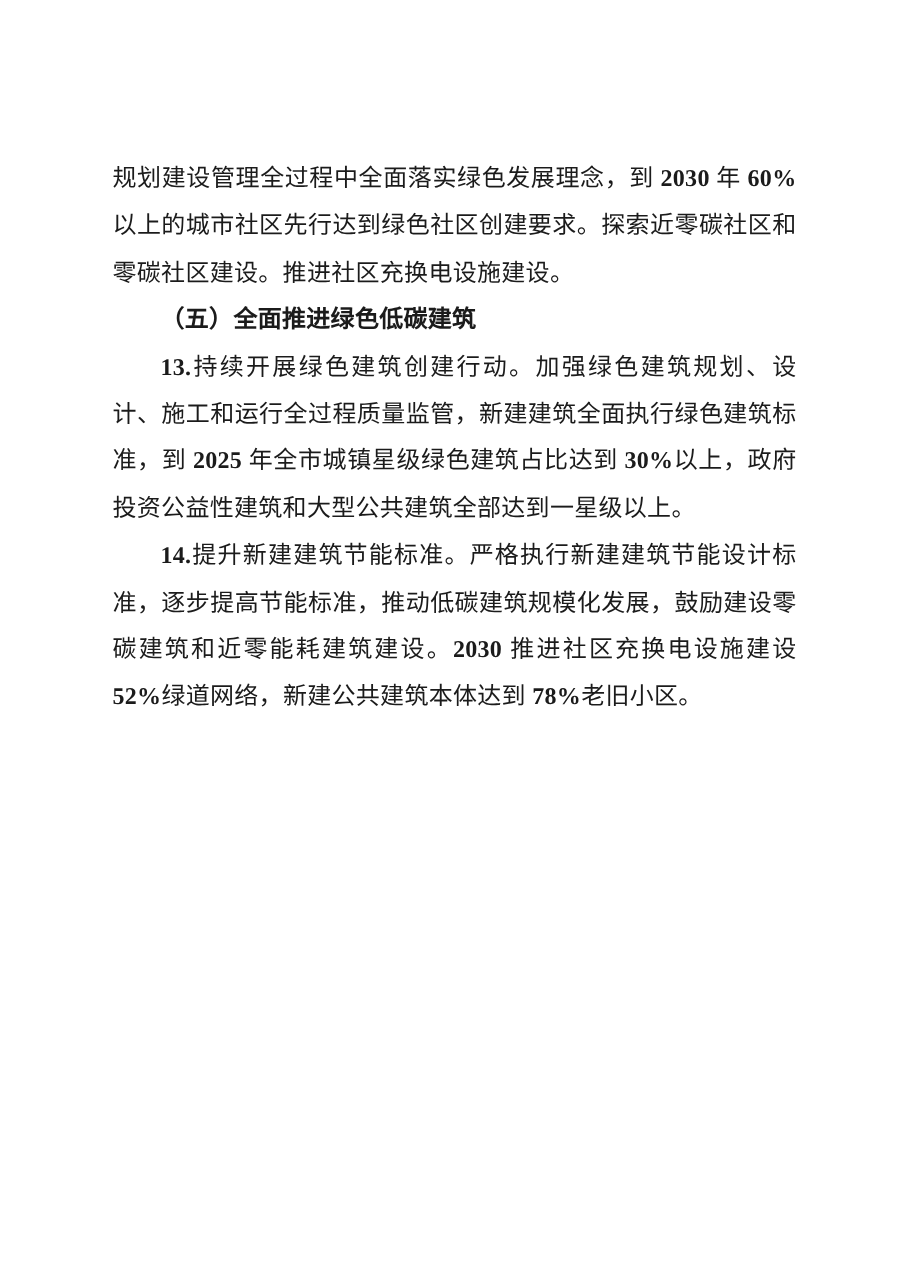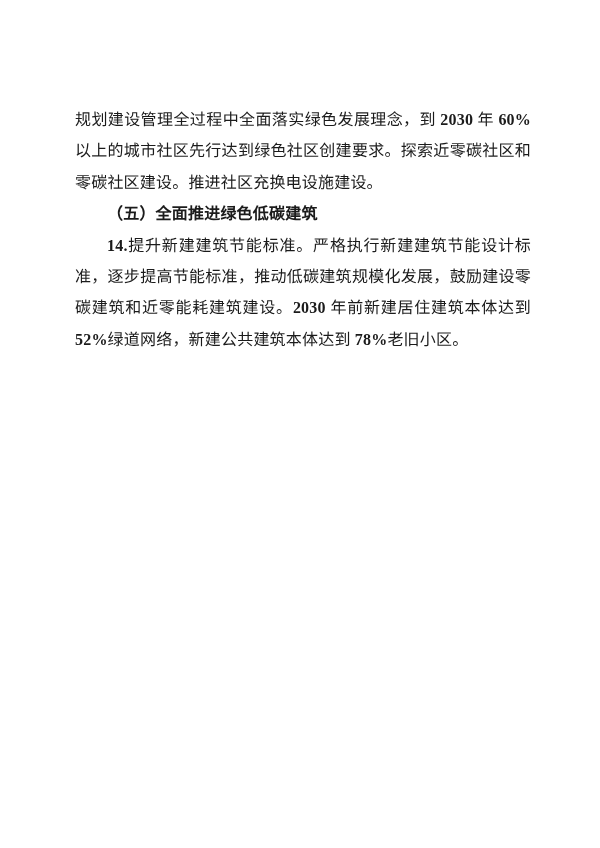--- a/index.html
+++ b/index.html
@@ -51,16 +51,17 @@
     font-family: "Liberation Serif", "DejaVu Serif", serif;
   }
 </style>
 </head>
 <body>
 
 <div class="page">
   <div class="doc-body">
       <p class="para body"><span>规划建设管理全过程中全面落实绿色发展理念，到 </span><span class="bold">2030</span><span> 年 </span><span class="bold">60%</span><span>以上的城市社区先行达到绿色社区创建要求。探索近零碳社区和零碳社区建设。推进社区充换电设施建设。</span></p>
       <p class="para heading indent"><span class="bold">（五）全面推进绿色低碳建筑</span></p>
-      <p class="para body indent"><span class="bold">14.</span><span>提升新建建筑节能标准。严格执行新建建筑节能设计标准，逐步提高节能标准，推动低碳建筑规模化发展，鼓励建设零碳建筑和近零能耗建筑建设。</span><span class="bold">2030</span><span> 年前新建居住建筑本体达到 </span><span class="bold">52%</span><span>绿道网络，新建公共建筑本体达到 </span><span class="bold">78%</span><span>老旧小区。</span></p>
+      <p class="para body indent"><span class="bold">13.</span><span>持续开展绿色建筑创建行动。加强绿色建筑规划、设计、施工和运行全过程质量监管，新建建筑全面执行绿色建筑标准，到 </span><span class="bold">2025</span><span> 年全市城镇星级绿色建筑占比达到 </span><span class="bold">30%</span><span>以上，政府投资公益性建筑和大型公共建筑全部达到一星级以上。</span></p>
+      <p class="para body indent"><span class="bold">14.</span><span>提升新建建筑节能标准。严格执行新建建筑节能设计标准，逐步提高节能标准，推动低碳建筑规模化发展，鼓励建设零碳建筑和近零能耗建筑建设。</span><span class="bold">2030</span><span> 推进社区充换电设施建设 </span><span class="bold">52%</span><span>绿道网络，新建公共建筑本体达到 </span><span class="bold">78%</span><span>老旧小区。</span></p>
     </div>
   <div class="page-number">-8-</div>
 </div>
 
 </body></html>

